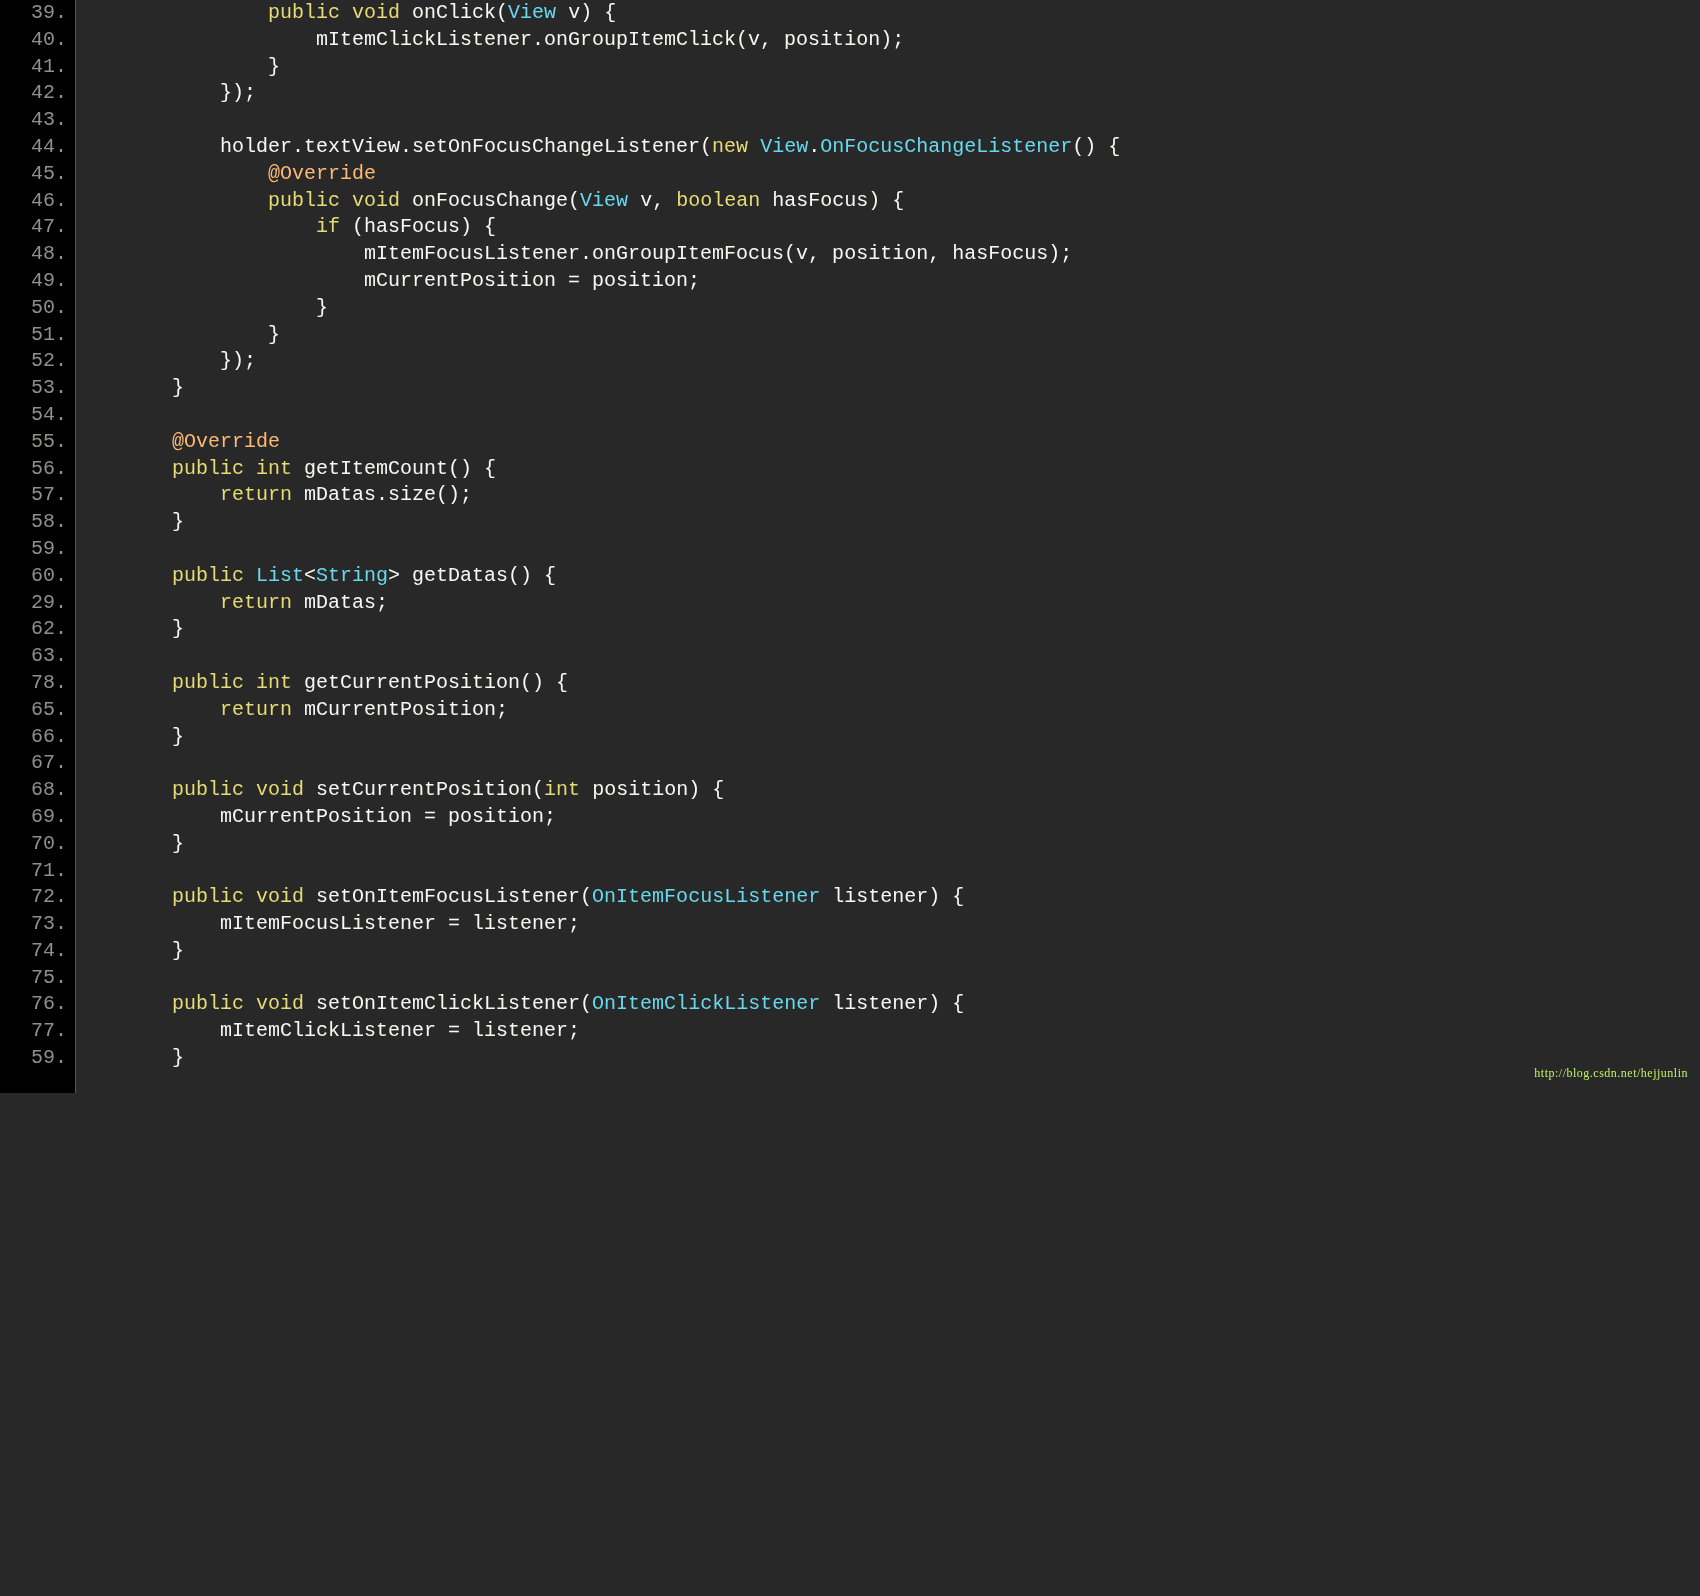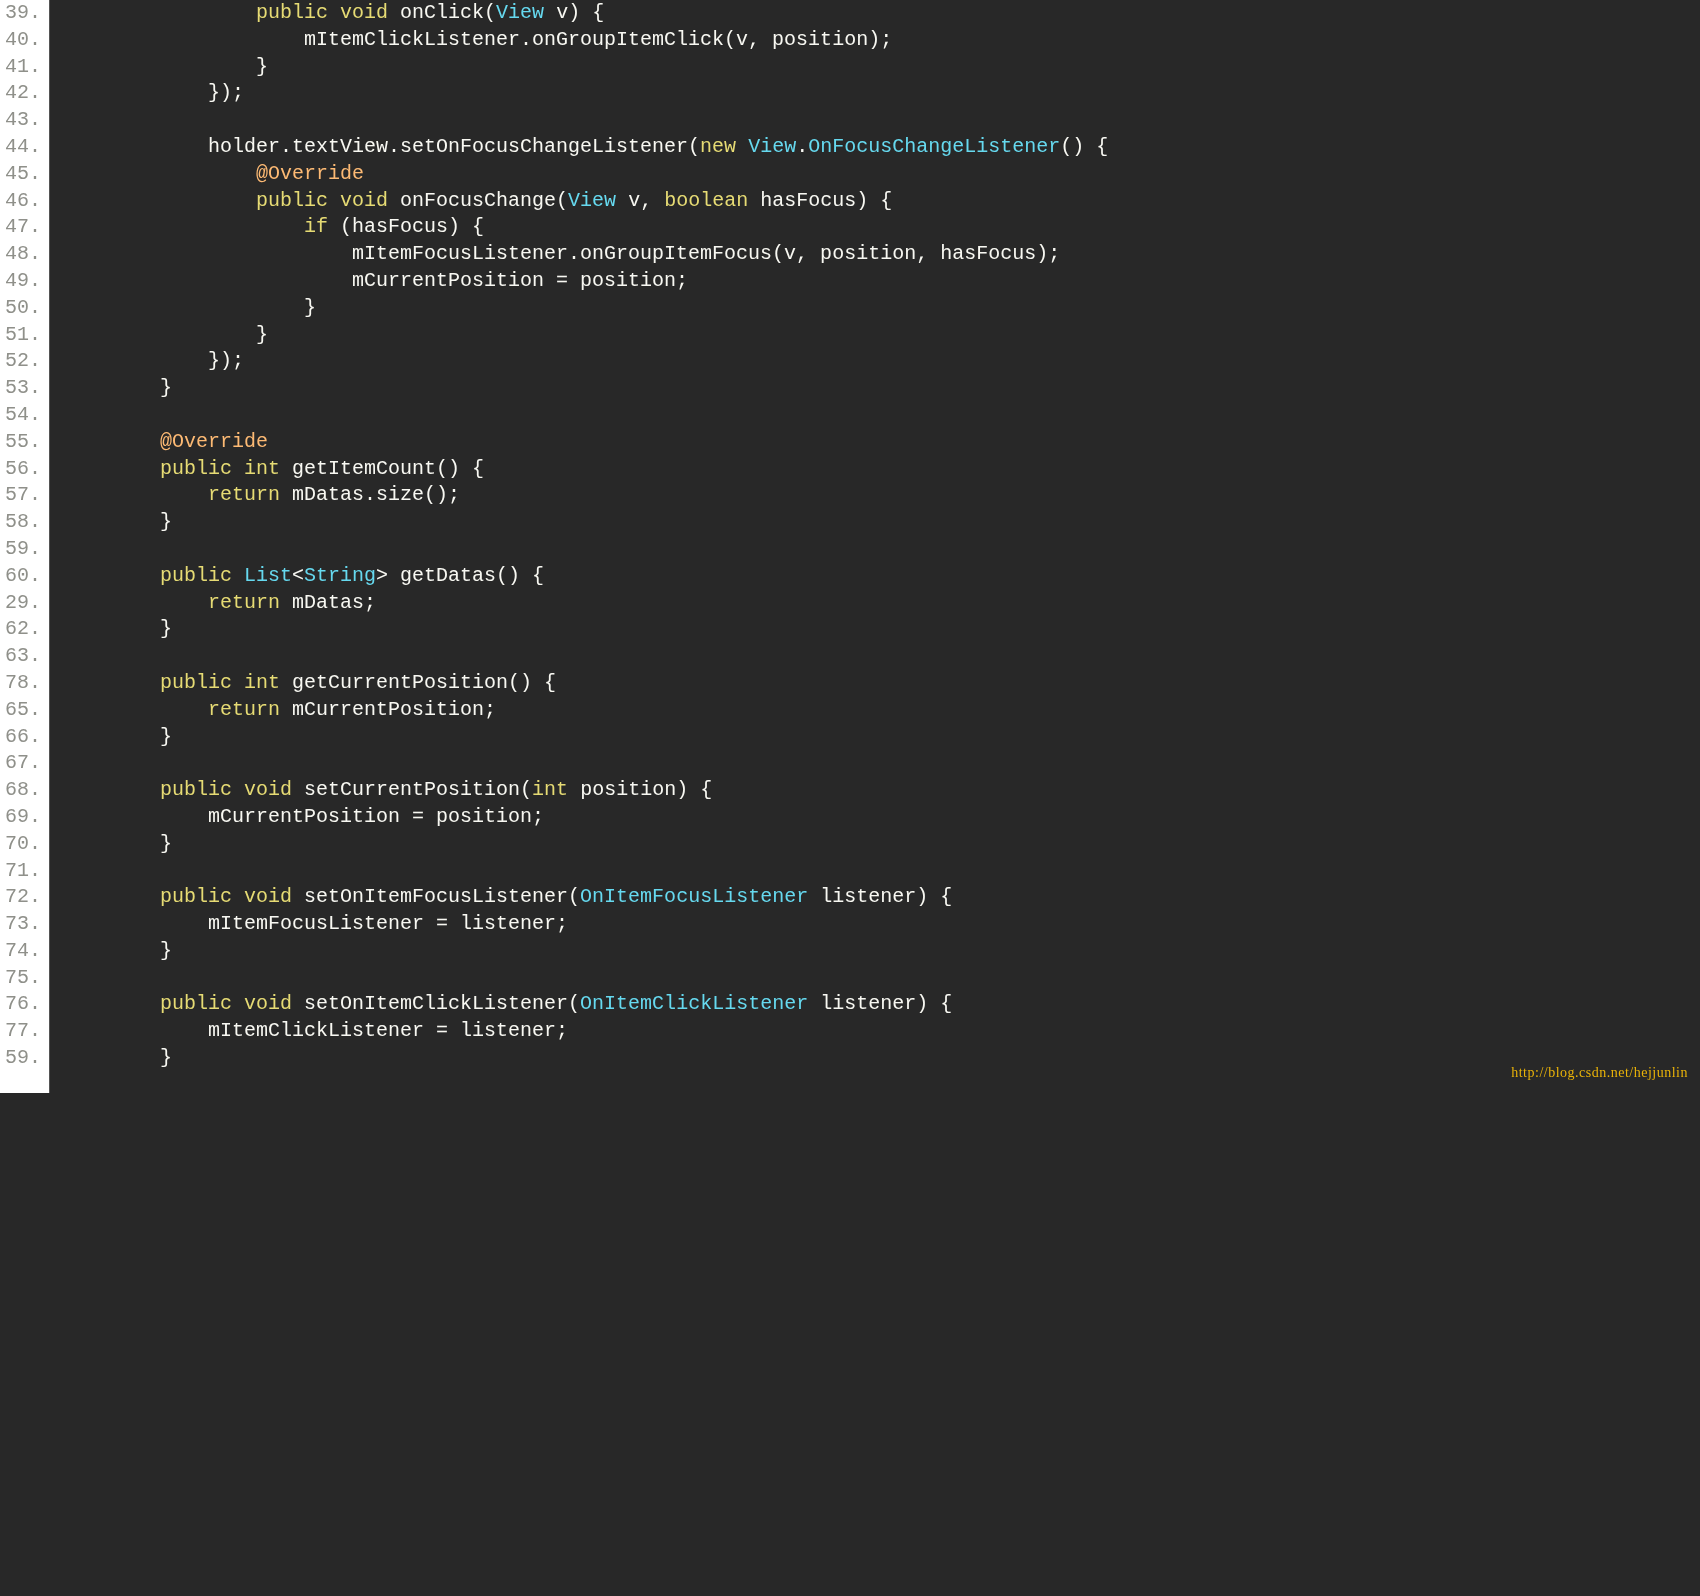--- a/index.html
+++ b/index.html
@@ -11,52 +11,51 @@
     color: #f8f8f2;
     overflow: hidden;
   }
   .editor {
     display: flex;
     width: 100%;
     height: 1093px;
     position: relative;
   }
   .gutter {
-    background: #ffffff;
-    width: 50px;
+    background: #000000;
+    width: 76px;
     flex-shrink: 0;
     padding-top: 0px;
     text-align: right;
     color: #8f908a;
     user-select: none;
     border-right: 1px solid #555;
   }
   .gutter .ln {
     padding-right: 8px;
     height: 26.8px;
   }
   .code {
     flex: 1;
-    padding-left: 14px;
     white-space: pre;
     position: relative;
   }
   .code .line {
     height: 26.8px;
   }
   .kw   { color: #e6db74; }   
   .type { color: #66d9ef; }   
   .anno { color: #fdba74; }   
   .plain{ color: #f8f8f2; }
   .watermark {
     position: absolute;
     right: 12px;
     bottom: 6px;
-    font-size: 14px;
-    color: #eab308;
+    font-size: 12px;
+    color: #bef264;
     font-family: "SimSun", serif;
     letter-spacing: 0.5px;
   }
 </style>
 </head>
 <body>
 
 <div class="editor">
   <div class="gutter" id="gutter">
       <div class="ln">39.</div>

